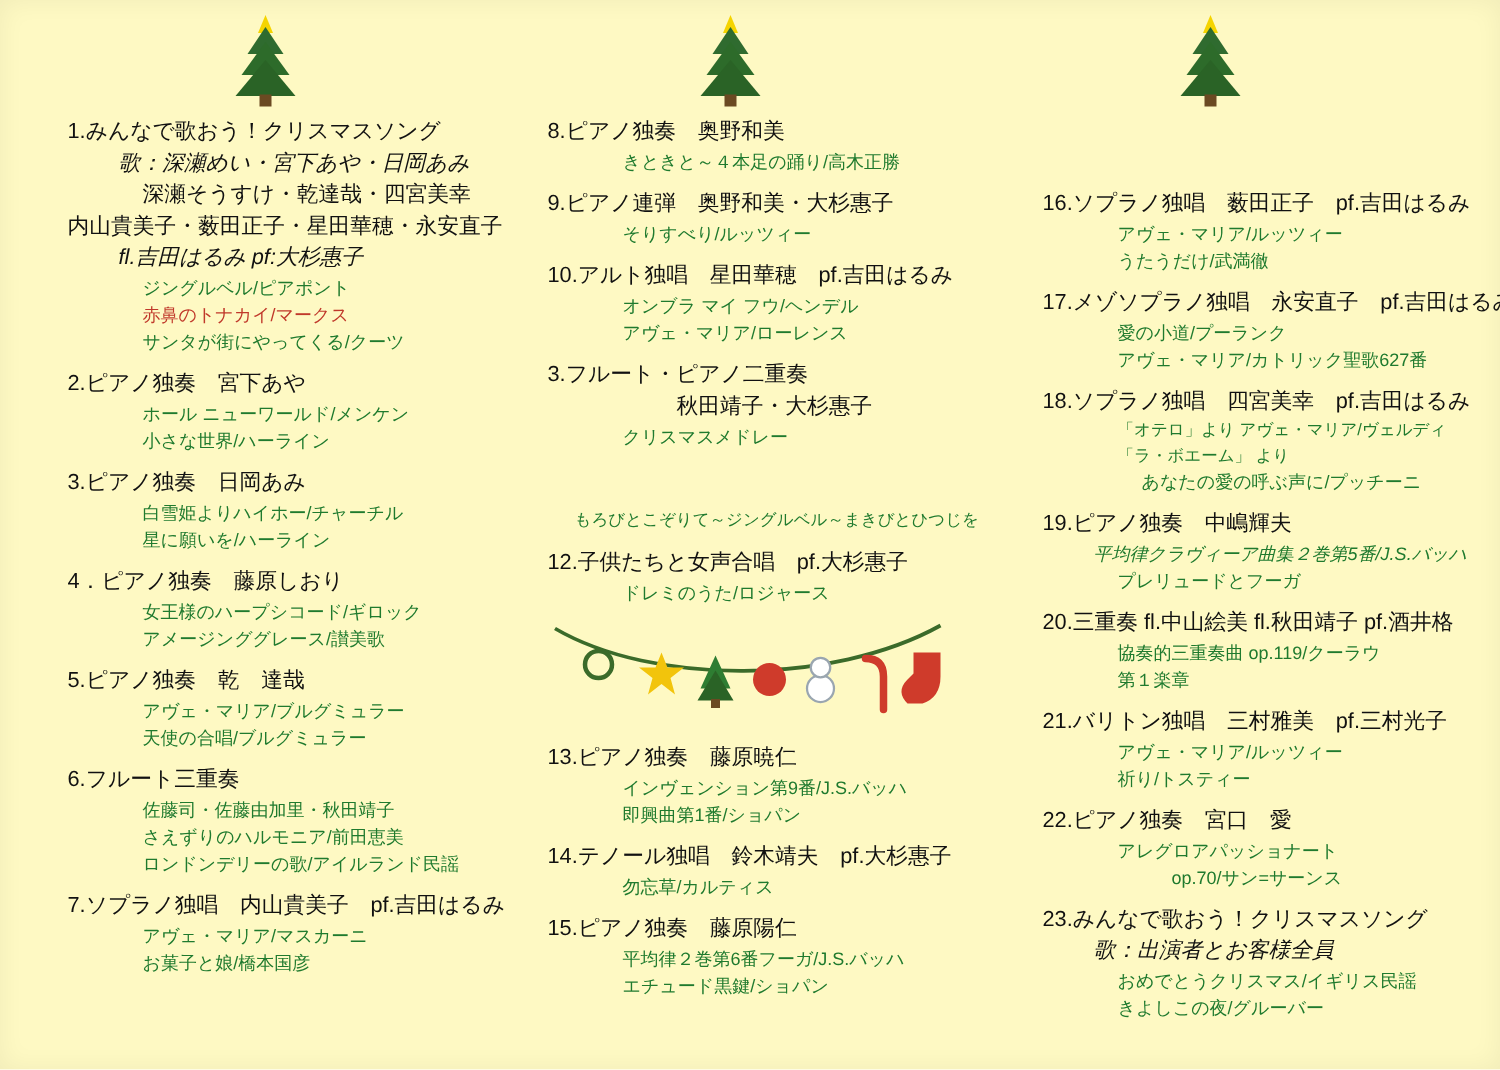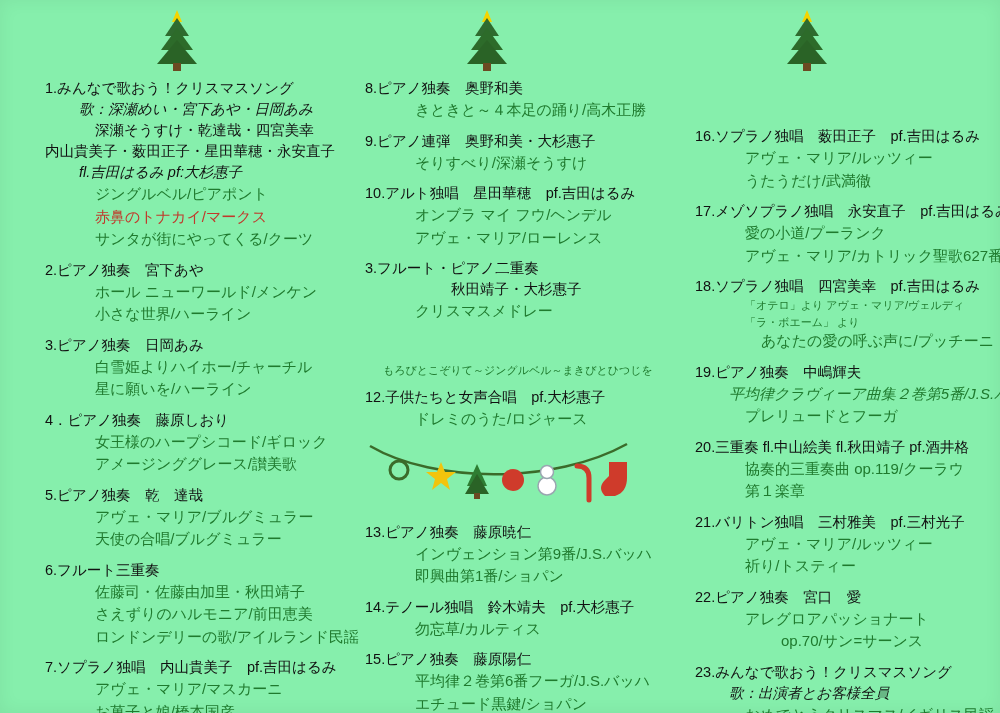--- a/index.html
+++ b/index.html
@@ -7,21 +7,21 @@
     padding: 0;
     background: #ffffff;
   }
   body {
     font-family: "Liberation Sans", "DejaVu Sans", sans-serif;
   }
   #page {
     position: relative;
     width: 1000px;
     height: 713px;
-    background: #86efac;
+    background: #fef9c3;
     overflow: hidden;
     box-sizing: border-box;
   }
   
   #page::before {
     content: "";
     position: absolute;
     inset: 0;
     pointer-events: none;
     box-shadow: inset 0 0 18px rgba(0,0,0,0.06);
@@ -62,21 +62,21 @@
     margin-bottom: 9px;
   }
   .head {
     color: #111111;
     font-size: 14.5px;
     line-height: 1.45;
     white-space: nowrap;
   }
   .sub {
     color: #1f7a2e;
-    font-size: 15px;
+    font-size: 12px;
     line-height: 1.5;
     white-space: nowrap;
   }
   .sub.small {
     font-size: 11px;
   }
   .indent1 { padding-left: 18px; margin-top: 39px; }
   .indent2 { padding-left: 34px; font-style: italic; }
   .indent3 { padding-left: 50px; }
   .indent4 { padding-left: 66px; }
@@ -161,21 +161,21 @@
           <div class="sub indent3">お菓子と娘/橋本国彦</div>
         </div>
       </div>
     <div class="col col2">
         <div class="entry">
           <div class="head">8.ピアノ独奏　奥野和美</div>
           <div class="sub indent3">きときと～４本足の踊り/高木正勝</div>
         </div>
         <div class="entry">
           <div class="head">9.ピアノ連弾　奥野和美・大杉惠子</div>
-          <div class="sub indent3">そりすべり/深瀬そうすけ</div>
+          <div class="sub indent3">そりすべり/ルッツィー</div>
         </div>
         <div class="entry">
           <div class="head">10.アルト独唱　星田華穂　pf.吉田はるみ</div>
           <div class="sub indent3">オンブラ マイ フウ/ヘンデル</div>
           <div class="sub indent3">アヴェ・マリア/ローレンス</div>
         </div>
         <div class="entry">
           <div class="head">3.フルート・ピアノ二重奏</div>
           <div class="head indent5">秋田靖子・大杉惠子</div>
           <div class="sub indent3">クリスマスメドレー</div>

